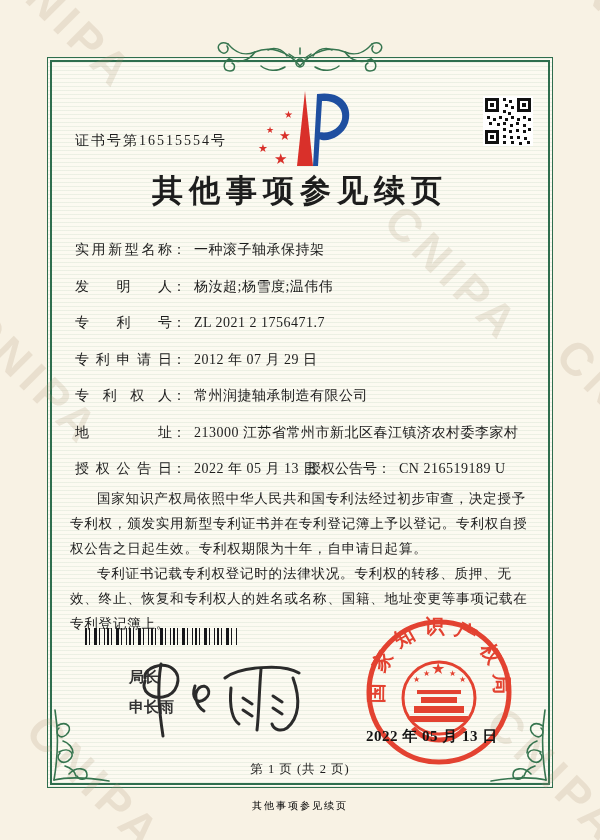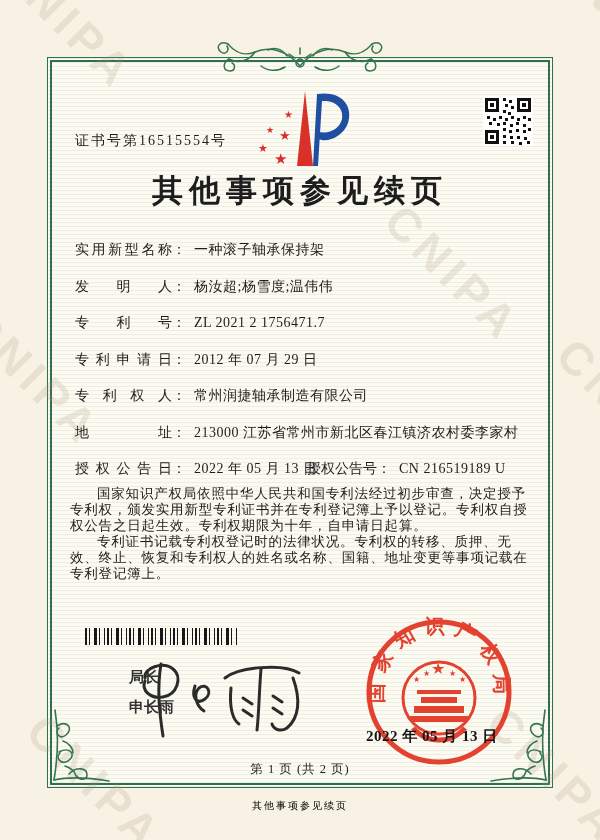--- a/index.html
+++ b/index.html
@@ -31,21 +31,21 @@
   
   .abs{position:absolute;z-index:4;}
   .cert-no{left:75px;top:96px;font-size:14px;letter-spacing:2px;margin-top:36px;}
   .title{left:0;top:170px;width:100%;text-align:center;
          font-size:31px;font-weight:bold;letter-spacing:6px;}
   .fields{left:75px;top:241px;width:462px;font-size:14px;}
   .frow{position:relative;height:36.5px;}
   .flabel{display:inline-block;width:97px;text-align:justify;text-align-last:justify;}
   .fvalue{margin-left:8px;letter-spacing:0.5px;}
   .fpair2{position:absolute;left:232px;top:0;}
-  .paras{left:70px;top:486px;width:464px;font-size:13.5px;line-height:16px;letter-spacing:0.8px;}
+  .paras{left:70px;top:486px;width:464px;font-size:13.5px;line-height:25px;letter-spacing:0.8px;}
   .paras p{margin:0;text-indent:2em;}
   .barcode{
     left:85px;top:628px;width:154px;height:17px;
     background:repeating-linear-gradient(90deg,
       #17171a 0 2px, transparent 2px 4px,
       #17171a 4px 5px, transparent 5px 9px,
       #17171a 9px 12px, transparent 12px 14px,
       #17171a 14px 15px, transparent 15px 19px,
       #17171a 19px 20px, transparent 20px 22px);
   }

